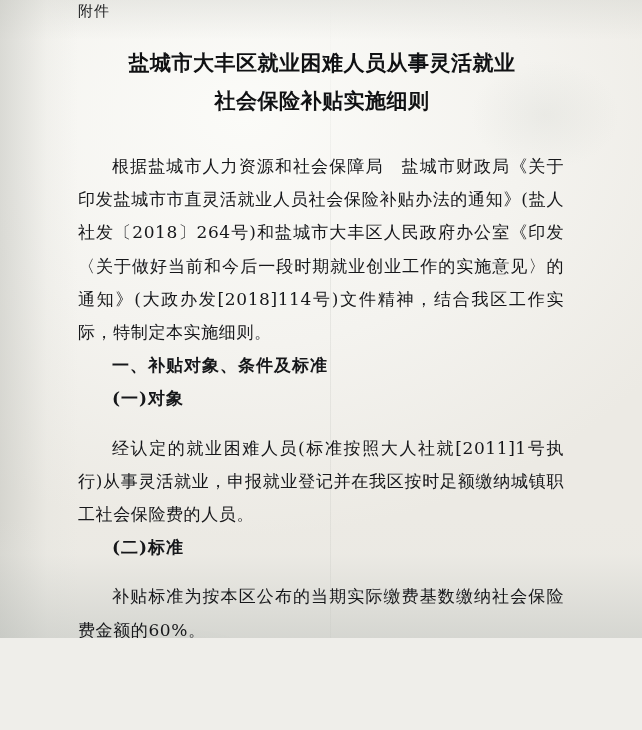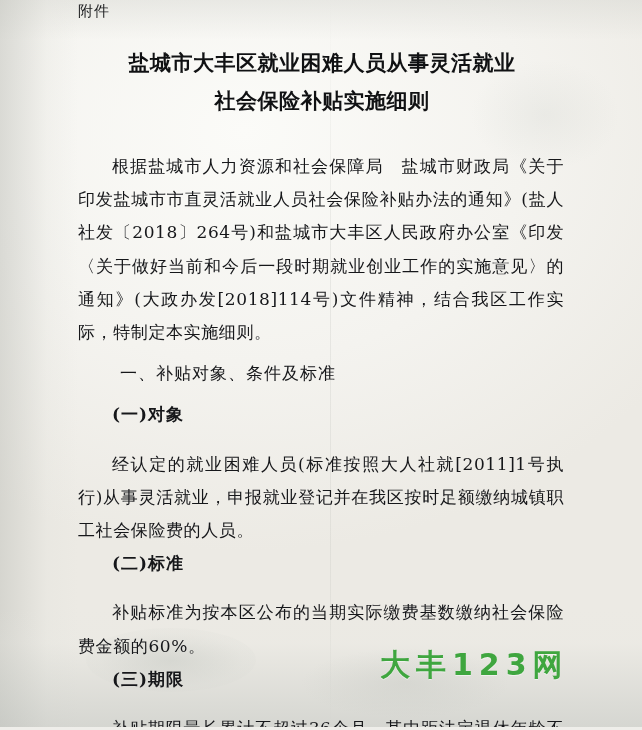--- a/index.html
+++ b/index.html
@@ -10,21 +10,21 @@
     width: 642px;
     height: 730px;
     overflow: hidden;
     background: #efeeea;
     font-family: "DejaVu Serif", "Liberation Serif", serif;
   }
 
   #page {
     position: relative;
     width: 642px;
-    height: 727px;
+    height: 638px;
     background:
       radial-gradient(ellipse 520px 420px at 38% 18%, #fbfbf8 0%, #f4f3ef 55%, #eceae4 100%),
       linear-gradient(160deg, #f7f7f3 0%, #efeee9 40%, #e9e8e2 100%);
     overflow: hidden;
   }
 
   
   .shade-left {
     position: absolute;
     left: 0; top: 0;
@@ -103,23 +103,23 @@
     line-height: 33.2px;
     letter-spacing: 0.6px;
     color: #16171a;
   }
   .para {
     margin: 16px 0 0 0;
     text-indent: 2em;
     text-align: justify;
   }
   .heading {
-    margin: 8px;
+    margin: 0;
     text-indent: 2em;
-    font-weight: 400;
+    font-weight: 700;
     letter-spacing: 1px;
   }
   .subheading {
     margin: 0;
     text-indent: 2em;
     font-weight: 700;
     letter-spacing: 1px;
   }
 
   

